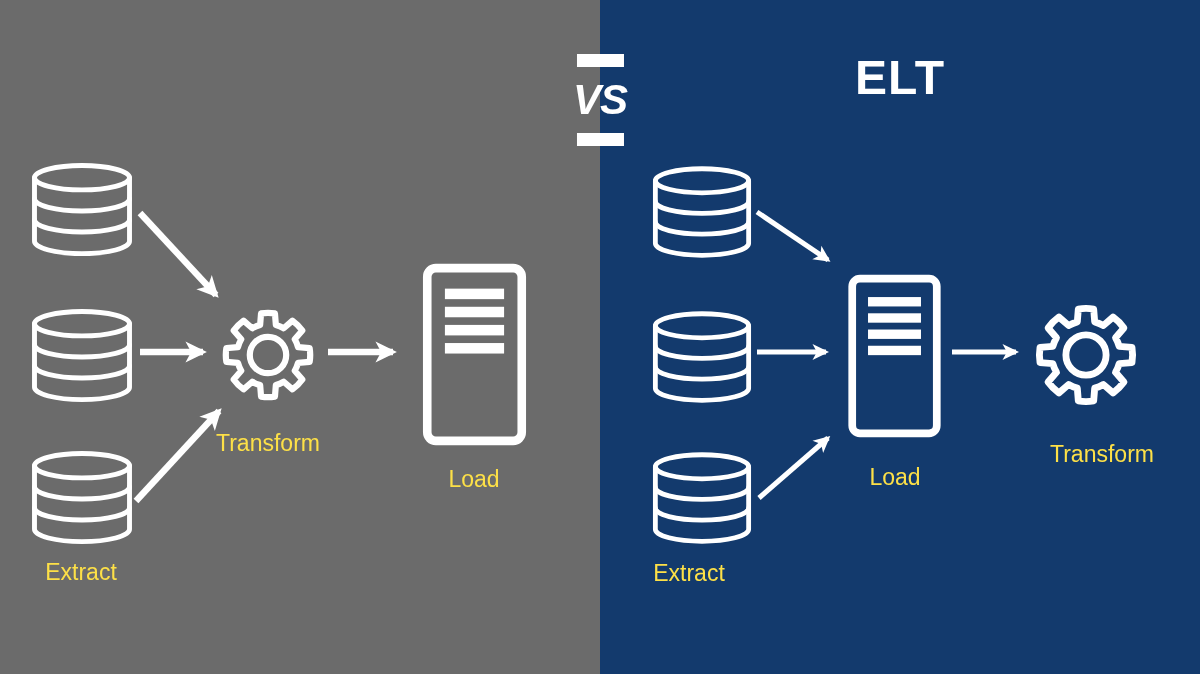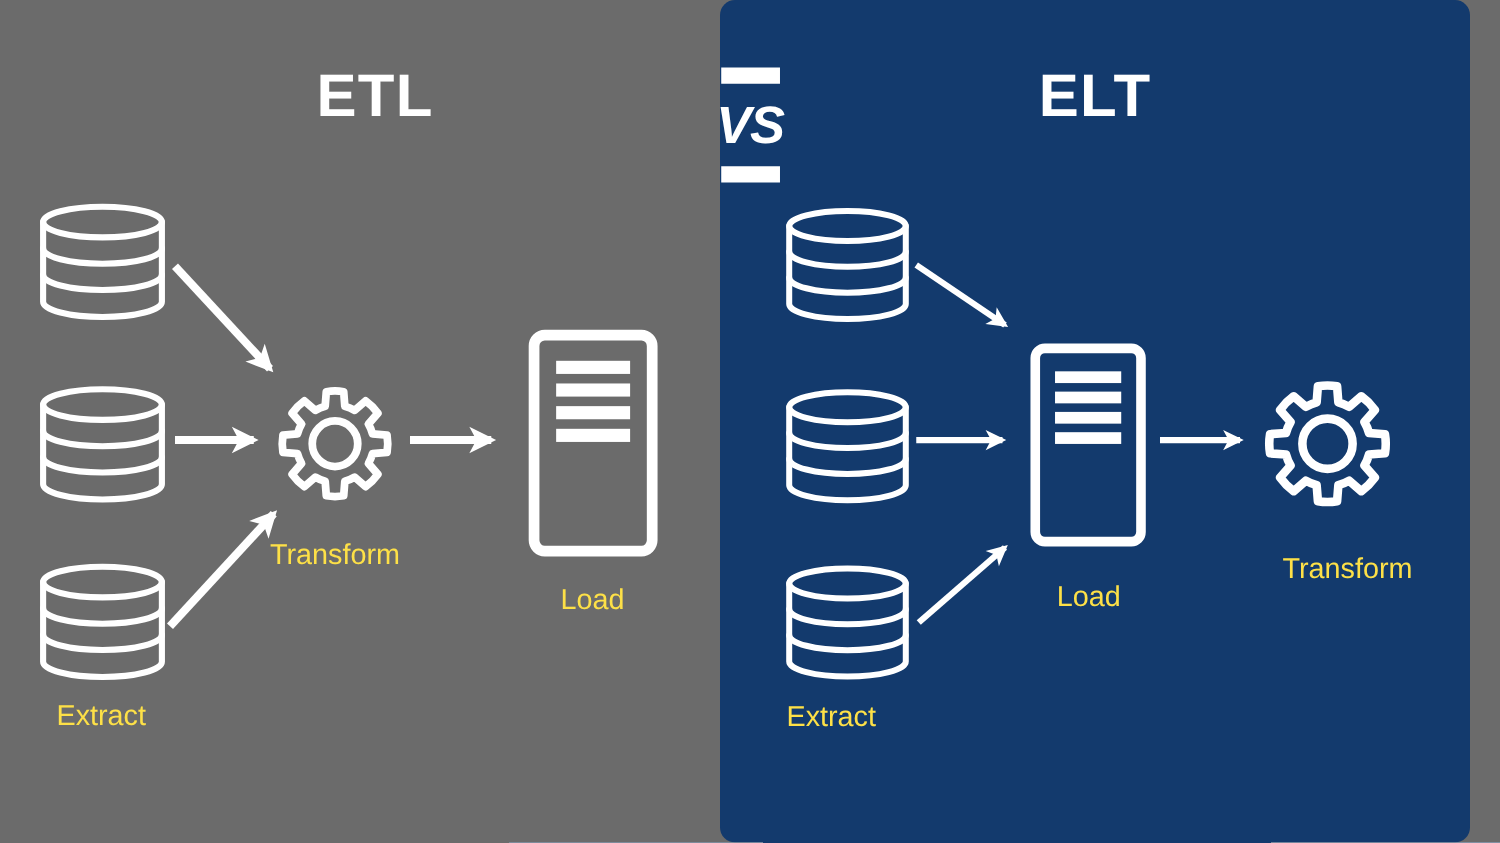--- a/index.html
+++ b/index.html
@@ -13,21 +13,21 @@
     background: #6b6b6b;
   }
 
   .panel {
     position: absolute;
     top: 0;
     width: 600px;
     height: 674px;
   }
   .panel.left  { left: 0;   background: #6b6b6b; }
-  .panel.right { left: 576px; background: #133a6d; border-radius: 12px; }
+  .panel.right { left: 600px; background: #133a6d; }
 
   .panel-title {
     position: absolute;
     top: 50px;
     left: 0;
     width: 600px;
     text-align: center;
     color: #ffffff;
     font-size: 48px;
     font-weight: 700;
@@ -108,21 +108,20 @@
     </symbol>
     <marker id="arrowhead" viewBox="0 0 12 12" refX="9.5" refY="6" markerWidth="3.6" markerHeight="3.6" orient="auto" markerUnits="strokeWidth">
       <path d="M0.5,0.6 L11.5,6 L0.5,11.4 L3.4,6 Z" fill="#ffffff"></path>
     </marker>
   </defs>
 </svg>
 
 <div class="canvas">
 
   <section class="panel left">
-    <h1 class="panel-title">ETL</h1>
 
     <svg class="arrow-layer" viewBox="0 0 600 674">
       <g stroke="#ffffff" stroke-width="6.5">
         <line x1="140" y1="213" x2="216" y2="295" marker-end="url(#arrowhead)"></line>
         <line x1="140" y1="352" x2="203" y2="352" marker-end="url(#arrowhead)"></line>
         <line x1="136" y1="501" x2="219" y2="411" marker-end="url(#arrowhead)"></line>
         <line x1="328" y1="352" x2="393" y2="352" marker-end="url(#arrowhead)"></line>
       </g>
     </svg>
 

